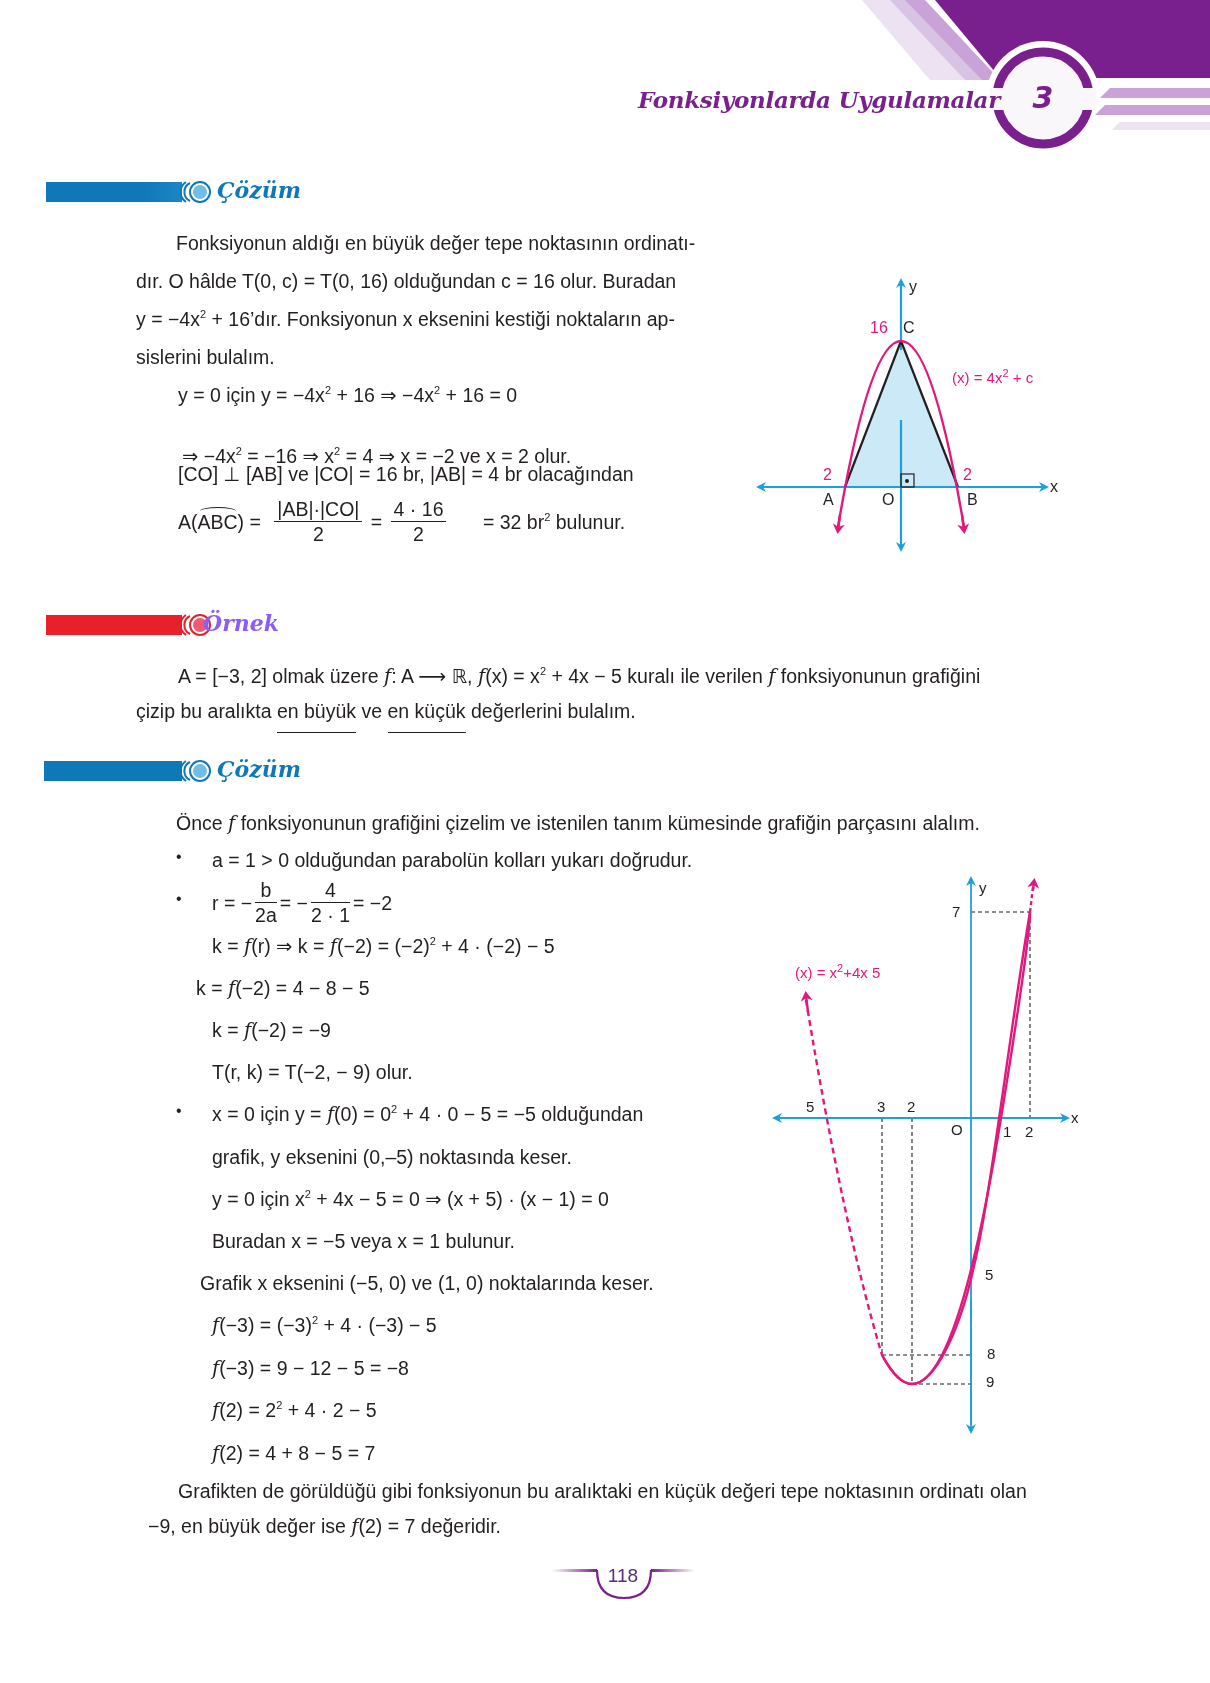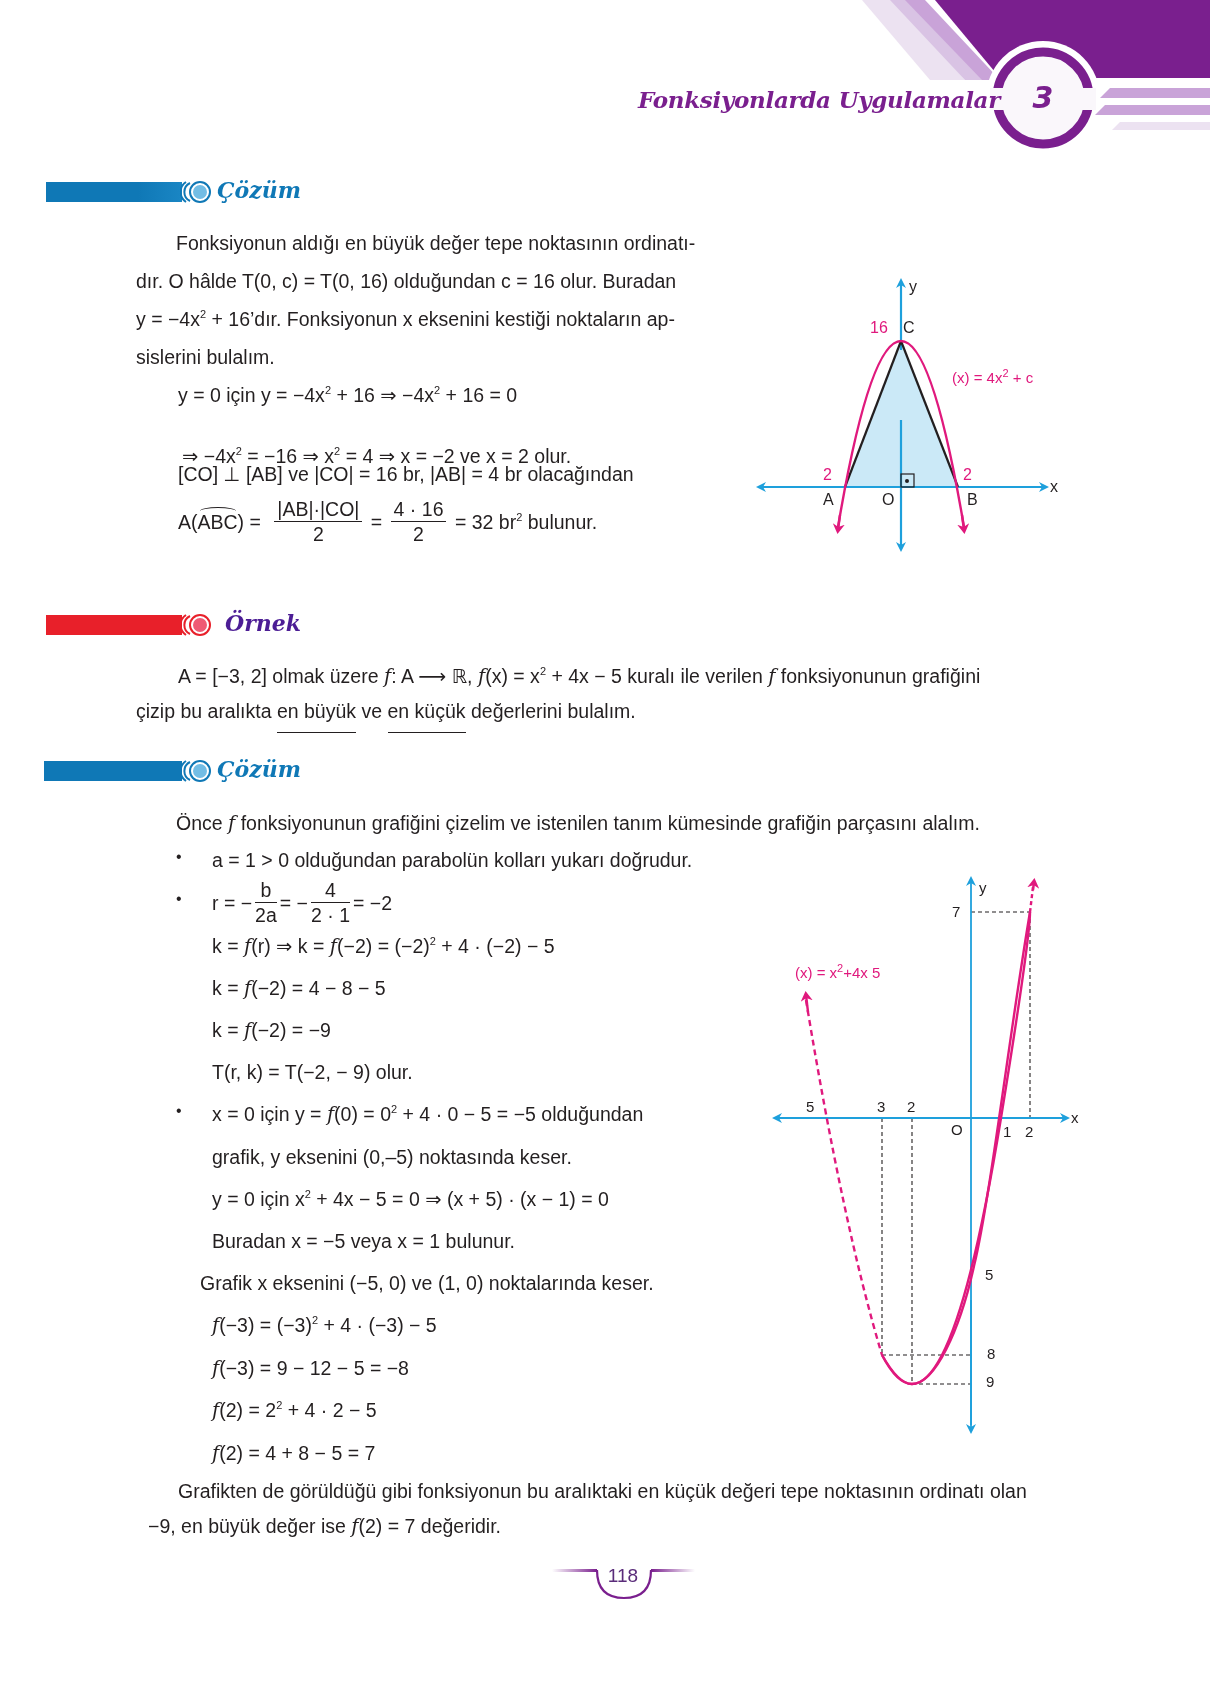--- a/index.html
+++ b/index.html
@@ -95,21 +95,21 @@
 
 <div class="t" style="left:178px; top:383px;"><span>y = 0 için y = −4x</span><sup>2</sup><span> + 16 ⇒ −4x</span><sup>2</sup><span> + 16 = 0</span></div>
 <div class="t" style="left:182px; top:420px;margin-top:24px;"><span>⇒  −4x</span><sup>2</sup><span> = −16 ⇒ x</span><sup>2</sup><span> = 4 ⇒ x = −2 ve x = 2 olur.</span></div>
 <div class="t" style="left:178px; top:462px;">[CO] ⊥ [AB] ve |CO| = 16 br, |AB| = 4 br olacağından</div>
 
 <div class="t" style="left:178px; top:497px; line-height:24px;">
   <span style="vertical-align:middle;">A(</span><span class="hat" style="vertical-align:middle;">ABC</span><span style="vertical-align:middle;">) =</span>
   <span class="frac" style="margin-left:8px;"><span class="num">|AB|·|CO|</span><span class="den">2</span></span>
   <span style="vertical-align:middle;">=</span>
   <span class="frac"><span class="num">4 · 16</span><span class="den">2</span></span>
-  <span style="vertical-align:middle;"><span>= 32 br</span><sup>2</sup><span> bulunur.</span></span>
+  <span style="vertical-align:middle;margin-left:28px;"><span>= 32 br</span><sup>2</sup><span> bulunur.</span></span>
 </div>
 
 <svg class="abs" style="left:750px; top:270px;" width="330" height="290" viewBox="750 270 330 290">
   <defs>
     <marker id="ab" markerWidth="10" markerHeight="10" refX="6" refY="5" orient="auto" markerUnits="userSpaceOnUse">
       <path d="M0,0 L10,5 L0,10 L3,5 Z" fill="#1ea0dc"></path>
     </marker>
     <marker id="mp" markerWidth="10" markerHeight="12" refX="6" refY="6" orient="auto" markerUnits="userSpaceOnUse">
       <path d="M0,0 L10,6 L0,12 L3,6 Z" fill="#e0197d"></path>
     </marker>
@@ -145,21 +145,21 @@
 </svg>
 
 <div class="sec-head" style="left:46px; top:612px; width:240px;">
   <div class="sec-bar" style="width:136px; background:#e8202a;"></div>
   <svg class="sec-icon" style="left:134px;" viewBox="0 0 32 26">
     <path d="M6,3 A12,12 0 0,0 6,23" fill="none" stroke="#e8202a" stroke-width="2"></path>
     <path d="M10,4 A10,10 0 0,0 10,22" fill="none" stroke="#e8202a" stroke-width="2"></path>
     <circle cx="20" cy="13" r="10" fill="#ffffff" stroke="#e8202a" stroke-width="2"></circle>
     <circle cx="20" cy="13" r="7" fill="#ef5a74"></circle>
   </svg>
-  <div class="sec-label" style="left:179px; color:#4c1d95;">Örnek</div>
+  <div class="sec-label" style="left:157px; color:#8b5cf6;">Örnek</div>
 </div>
 
 <div class="t" style="left:178px; top:664px;"><span>A = [−3, 2] olmak üzere </span><span class="f">f</span><span>: A ⟶ ℝ, </span><span class="f">f</span><span>(x) = x</span><sup>2</sup><span> + 4x − 5  kuralı ile verilen </span><span class="f">f</span><span> fonksiyonunun grafiğini</span></div>
 <div class="t" style="left:136px; top:699px;"><span>çizip bu aralıkta </span><span class="uline">en büyük</span><span> ve </span><span class="uline">en küçük</span><span> değerlerini bulalım.</span></div>
 
 <div class="sec-head" style="left:44px; top:758px; width:240px;">
   <div class="sec-bar" style="width:138px; background:#0f78b6;"></div>
   <svg class="sec-icon" style="left:136px;" viewBox="0 0 32 26">
     <path d="M6,3 A12,12 0 0,0 6,23" fill="none" stroke="#0f78b6" stroke-width="2"></path>
     <path d="M10,4 A10,10 0 0,0 10,22" fill="none" stroke="#0f78b6" stroke-width="2"></path>
@@ -173,21 +173,21 @@
 
 <div class="bullet" style="left:176px; top:848px;">•</div>
 <div class="t" style="left:212px; top:848px;">a = 1 &gt; 0 olduğundan parabolün kolları yukarı doğrudur.</div>
 
 <div class="bullet" style="left:176px; top:890px;">•</div>
 <div class="t" style="left:212px; top:878px;">
   <span style="vertical-align:middle;">r = −</span><span class="frac"><span class="num">b</span><span class="den">2a</span></span><span style="vertical-align:middle;">= −</span><span class="frac"><span class="num">4</span><span class="den">2 · 1</span></span><span style="vertical-align:middle;">= −2</span>
 </div>
 
 <div class="t" style="left:212px; top:934px;"><span>k = </span><span class="f">f</span><span>(r) ⇒ k = </span><span class="f">f</span><span>(−2) = (−2)</span><sup>2</sup><span> + 4 · (−2) − 5</span></div>
-<div class="t" style="left:212px; top:976px;"><span>k = </span><span class="f">f</span><span>(−2) = 4 − 8 − 5</span></div>
+<div class="t" style="left:196px; top:976px;"><span>k = </span><span class="f">f</span><span>(−2) = 4 − 8 − 5</span></div>
 <div class="t" style="left:212px; top:1018px;"><span>k = </span><span class="f">f</span><span>(−2) = −9</span></div>
 <div class="t" style="left:212px; top:1060px;">T(r, k) = T(−2, − 9) olur.</div>
 
 <div class="bullet" style="left:176px; top:1102px;">•</div>
 <div class="t" style="left:212px; top:1102px;"><span>x = 0 için y = </span><span class="f">f</span><span>(0) = 0</span><sup>2</sup><span> + 4 · 0 − 5 = −5 olduğundan</span></div>
 <div class="t" style="left:212px; top:1145px;">grafik, y eksenini (0,–5) noktasında keser.</div>
 <div class="t" style="left:212px; top:1187px;"><span>y = 0 için x</span><sup>2</sup><span> + 4x − 5 = 0 ⇒ (x + 5) · (x − 1) = 0</span></div>
 <div class="t" style="left:212px; top:1229px;">Buradan x = −5 veya x = 1 bulunur.</div>
 <div class="t" style="left:200px; top:1271px;">Grafik x eksenini (−5, 0) ve (1, 0) noktalarında keser.</div>
 

